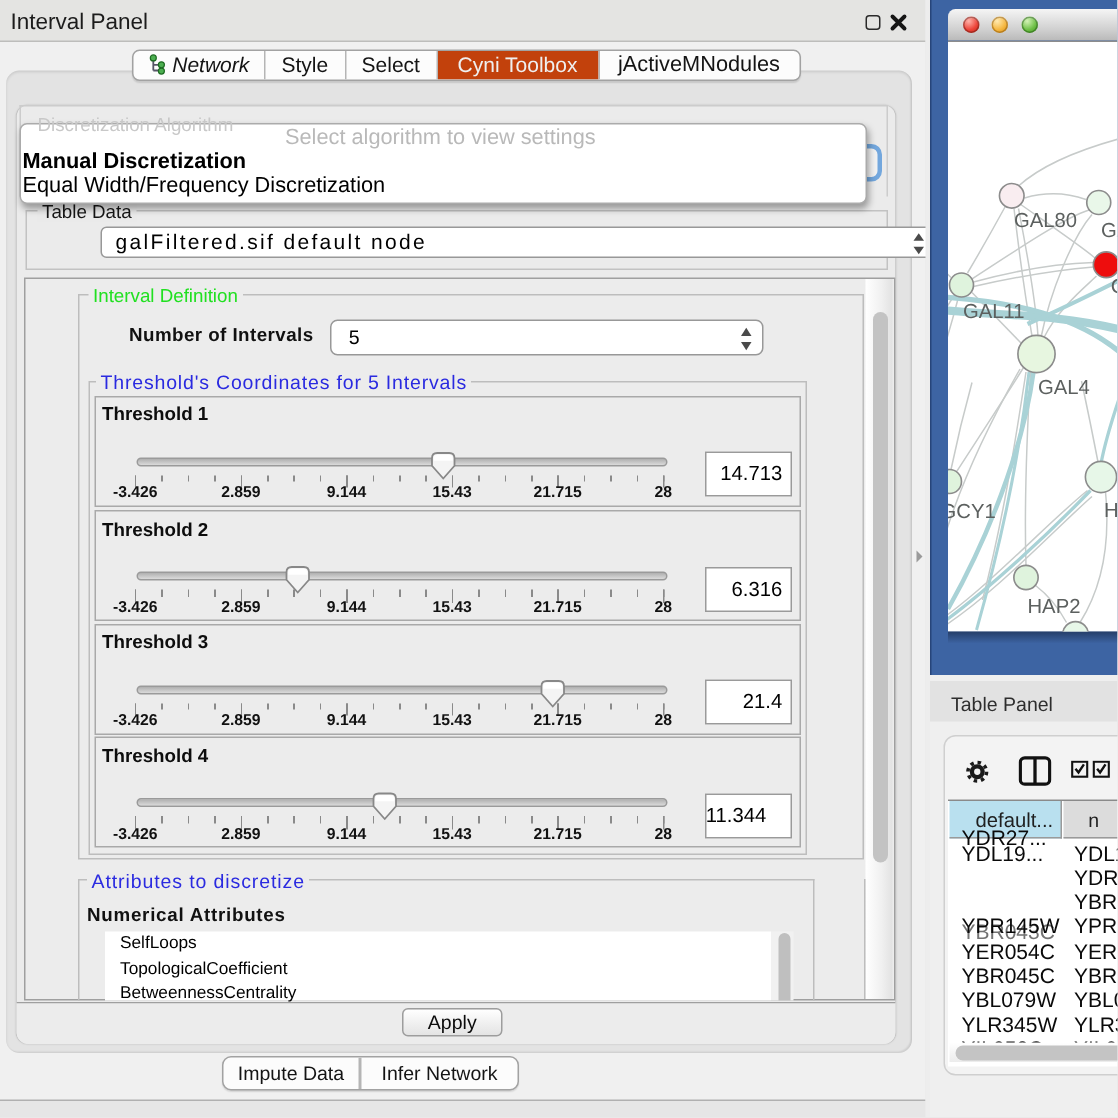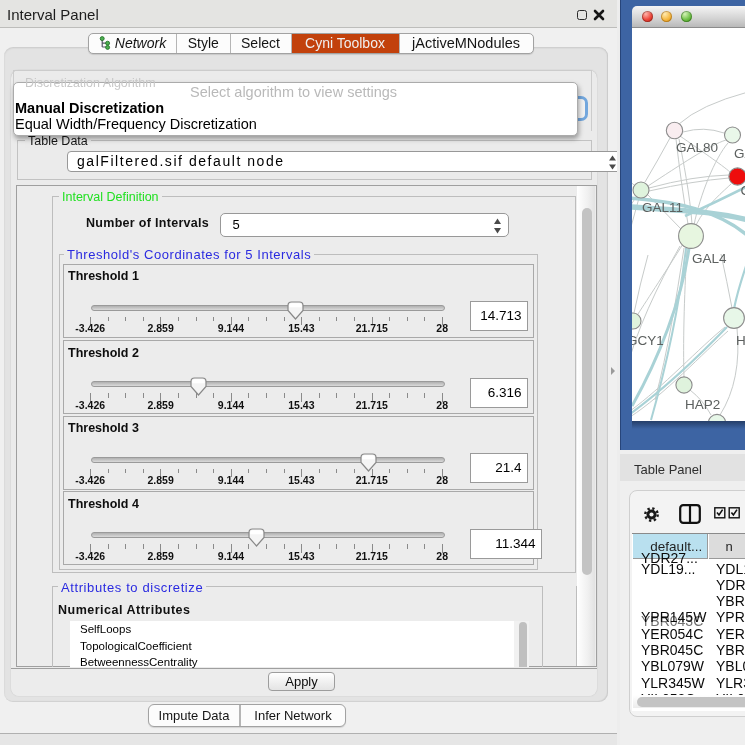--- a/index.html
+++ b/index.html
@@ -126,21 +126,21 @@
 <div class="abs" style="left:90.2px;top:549.5px;transform:translateX(-50%);font-size:10.5px;font-weight:bold;color:#111;">-3.426</div>
 <div class="abs" style="left:160.6px;top:549.5px;transform:translateX(-50%);font-size:10.5px;font-weight:bold;color:#111;">2.859</div>
 <div class="abs" style="left:231.0px;top:549.5px;transform:translateX(-50%);font-size:10.5px;font-weight:bold;color:#111;">9.144</div>
 <div class="abs" style="left:301.4px;top:549.5px;transform:translateX(-50%);font-size:10.5px;font-weight:bold;color:#111;">15.43</div>
 <div class="abs" style="left:371.8px;top:549.5px;transform:translateX(-50%);font-size:10.5px;font-weight:bold;color:#111;">21.715</div>
 <div class="abs" style="left:442.2px;top:549.5px;transform:translateX(-50%);font-size:10.5px;font-weight:bold;color:#111;">28</div>
 <svg class="abs" style="left:247.5px;top:528.0px;" width="17" height="19" viewBox="0 0 17 19">
       <path d="M1 4.5 Q1 1 4.5 1 L12.5 1 Q16 1 16 4.5 L16 9.5 L8.5 18 L1 9.5 Z" fill="#f4f4f4" stroke="#888888" stroke-width="1.2"></path>
       <path d="M2.2 4.5 Q2.2 2.2 4.8 2.2 L12.2 2.2 Q14.8 2.2 14.8 4.5 L14.8 6.2 L2.2 6.2 Z" fill="#ffffff"></path>
     </svg>
-<div class="abs" style="left:469.5px;top:528.5px;width:72px;height:30px;background:#ffffff;border:1px solid #9a9a9a;font-size:13.5px;color:#000;line-height:28px;text-align:right;padding-right:5px;">11.344</div>
+<div class="abs" style="left:469.5px;top:528.5px;width:58px;height:30px;background:#ffffff;border:1px solid #9a9a9a;font-size:13.5px;color:#000;line-height:28px;text-align:right;padding-right:16px;">11.344</div>
 <div class="abs" style="left:52px;top:586px;width:490.5px;height:81px;border:1px solid #bdbdbd;border-bottom:none;"></div>
 <div class="abs" style="left:575.5px;top:586px;width:1px;height:80px;background:#bdbdbd;"></div>
 <div class="abs" style="left:58px;top:580px;font-size:13px;letter-spacing:0.6px;color:#2a2ae0;background:#ececec;padding:0 3px;">Attributes to discretize</div>
 <div class="abs" style="left:58px;top:602.5px;font-size:12.5px;letter-spacing:0.5px;font-weight:bold;color:#111;">Numerical Attributes</div>
 <div class="abs" style="left:70px;top:620.5px;width:444px;height:46px;background:#ffffff;"></div>
 <div class="abs" style="left:514px;top:620.5px;width:15px;height:46px;background:#f1f1f1;"></div>
 <div class="abs" style="left:518.5px;top:621.5px;width:8.5px;height:45px;background:#bfbfbf;border-radius:4px 4px 0 0;"></div>
 <div class="abs" style="left:80px;top:623.3px;font-size:11.5px;color:#000;">SelfLoops</div>
 <div class="abs" style="left:80px;top:639.5px;font-size:11.5px;color:#000;">TopologicalCoefficient</div>
 <div class="abs" style="left:80px;top:655.7px;font-size:11.5px;color:#000;">BetweennessCentrality</div>

